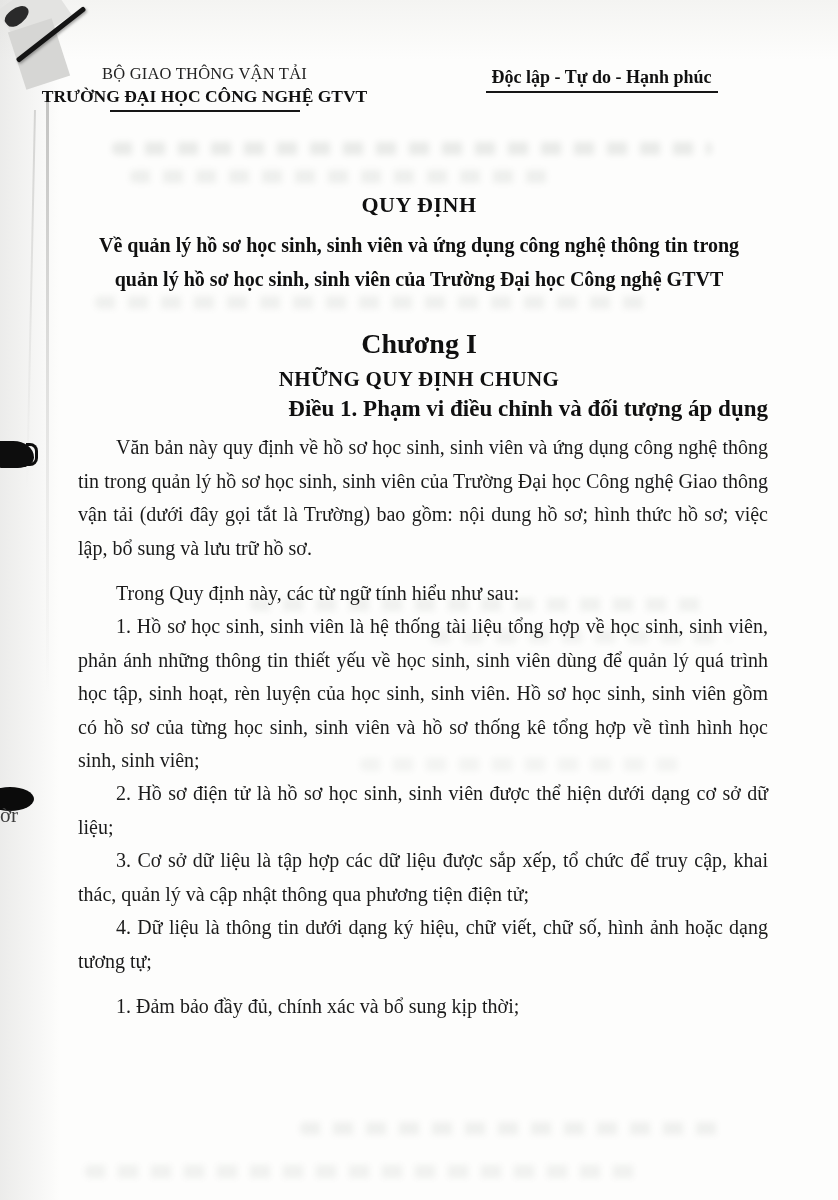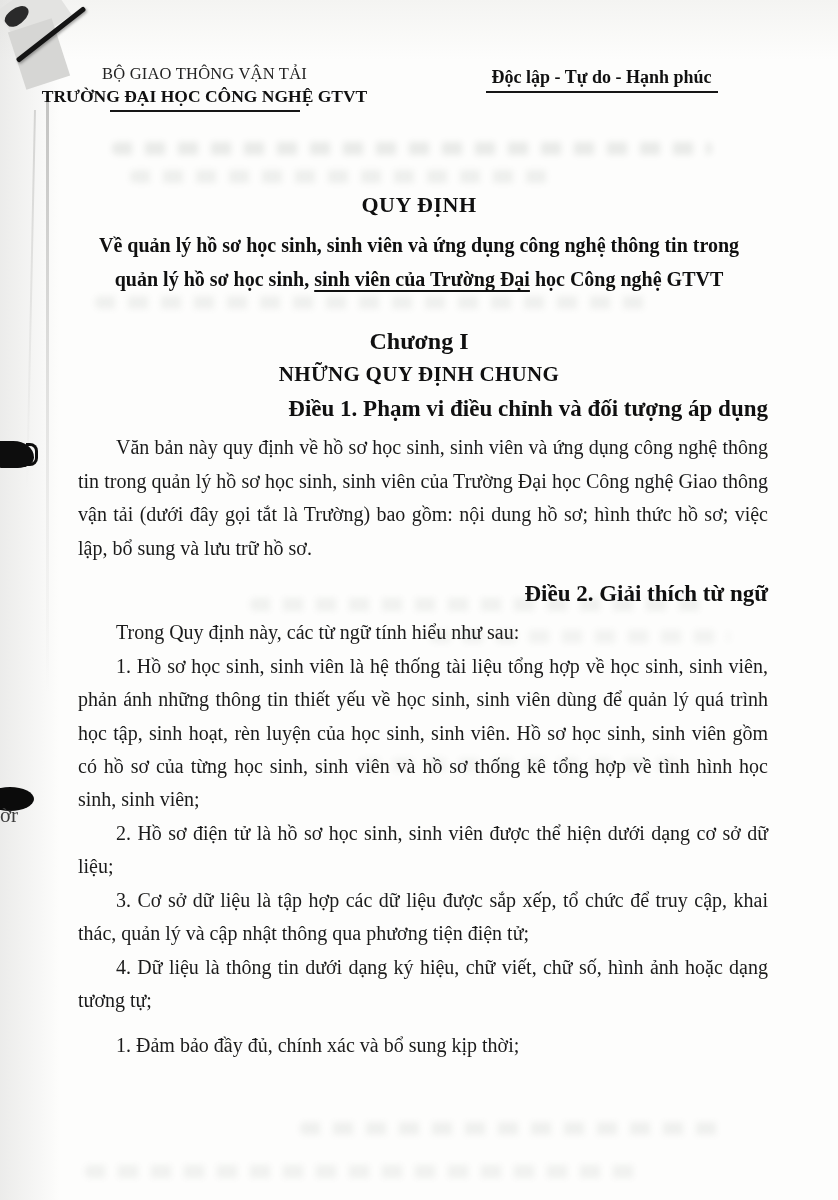--- a/index.html
+++ b/index.html
@@ -61,26 +61,26 @@
   .lh-line1-right{font-size:18px;font-weight:bold;color:#111;}
   .lh-line2-right{font-size:18px;font-weight:bold;margin-top:3px;color:#111;}
   .rule{height:2px;background:#161616;margin:3px auto 0;}
   .rule-left{width:190px;}
   .rule-right{width:232px;}
 
   
   .doc-title{position:absolute;top:192px;left:74px;width:690px;text-align:center;}
   .doc-title h1{margin:0;font-size:22px;font-weight:bold;color:#101010;letter-spacing:.5px;}
   .subtitle{margin:10px 0 0;font-size:20px;font-weight:bold;line-height:34px;color:#101010;}
-  .u{text-decoration:underline;text-underline-offset:4px;}
+  .u{text-underline-offset:4px;}
   .keep-ws{white-space:pre-wrap;}
 
   
   .chapter{position:absolute;top:328px;left:74px;width:690px;text-align:center;}
-  .chapter-label{font-size:24px;font-weight:bold;color:#101010;}
+  .chapter-label{font-size:28px;font-weight:bold;color:#101010;}
   .chapter-title{font-size:21px;font-weight:bold;margin-top:7px;color:#101010;letter-spacing:.3px;}
 
   
   .doc-body{position:absolute;top:392px;left:78px;width:690px;font-size:20px;line-height:33.4px;}
   .article-heading{font-weight:bold;font-size:23px;margin:0 0 6px;color:#101010;text-align:right;}
   .article{margin-bottom:10px;}
   .para{margin:0;text-align:justify;text-indent:38px;color:#1b1b1b;}
   .article + .article{margin-top:12px;}
 </style>
 </head>
@@ -138,21 +138,20 @@
   </section>
 
   <main class="doc-body">
 
     <article class="article">
       <h2 class="article-heading">Điều 1. Phạm vi điều chỉnh và đối tượng áp dụng</h2>
       <p class="para">Văn bản này quy định về hồ sơ học sinh, sinh viên và ứng dụng công nghệ thông tin trong quản lý hồ sơ học sinh, sinh viên của Trường Đại học Công nghệ Giao thông vận tải (dưới đây gọi tắt là Trường) bao gồm: nội dung hồ sơ; hình thức hồ sơ; việc lập, bổ sung và lưu trữ hồ sơ.</p>
     </article>
 
     <article class="article">
-      <h2 class="article-heading">Điều 2. Giải thích từ ngữ</h2>
       <p class="para">Trong Quy định này, các từ ngữ tính hiểu như sau:</p>
       <p class="para">1. Hồ sơ học sinh, sinh viên là hệ thống tài liệu tổng hợp về học sinh, sinh viên, phản ánh những thông tin thiết yếu về học sinh, sinh viên dùng để quản lý quá trình học tập, sinh hoạt, rèn luyện của học sinh, sinh viên. Hồ sơ học sinh, sinh viên gồm có hồ sơ của từng học sinh, sinh viên và hồ sơ thống kê tổng hợp về tình hình học sinh, sinh viên;</p>
       <p class="para">2. Hồ sơ điện tử là hồ sơ học sinh, sinh viên được thể hiện dưới dạng cơ sở dữ liệu;</p>
       <p class="para">3. Cơ sở dữ liệu là tập hợp các dữ liệu được sắp xếp, tổ chức để truy cập, khai thác, quản lý và cập nhật thông qua phương tiện điện tử;</p>
       <p class="para">4. Dữ liệu là thông tin dưới dạng ký hiệu, chữ viết, chữ số, hình ảnh hoặc dạng tương tự;</p>
     </article>
 
     <article class="article">
       <p class="para">1. Đảm bảo đầy đủ, chính xác và bổ sung kịp thời;</p>
     </article>

